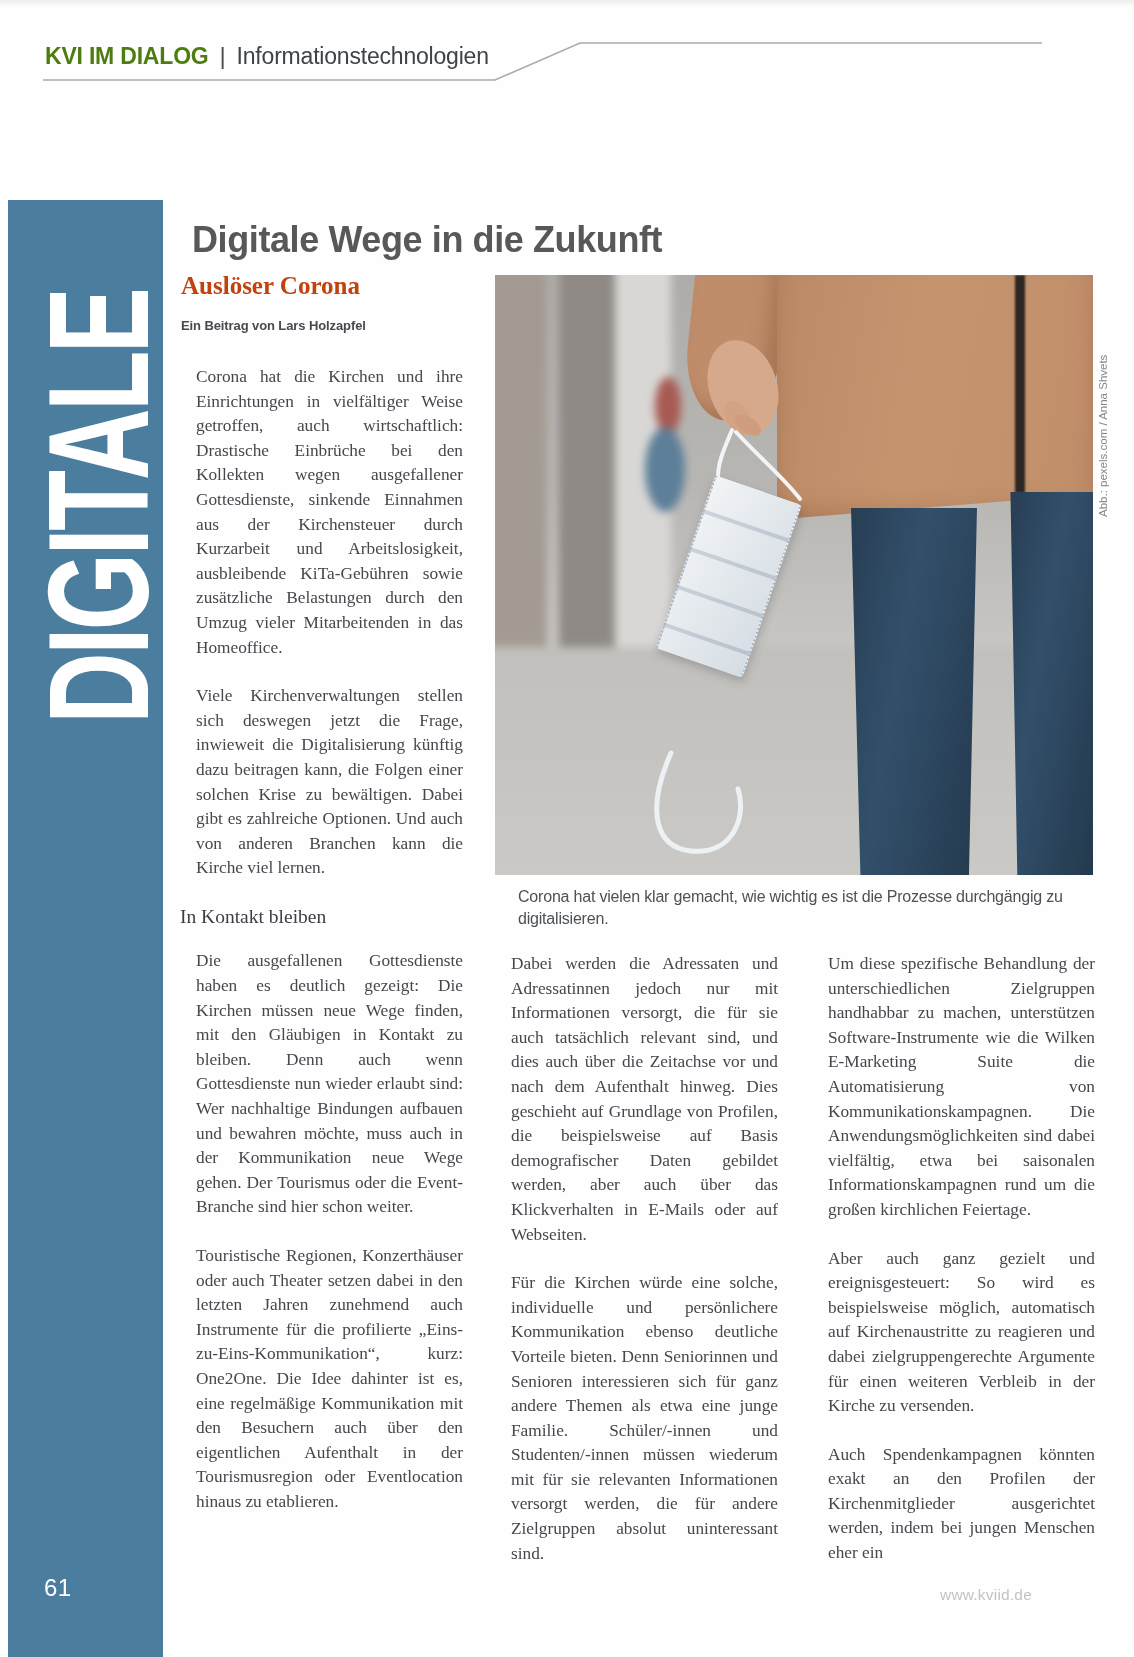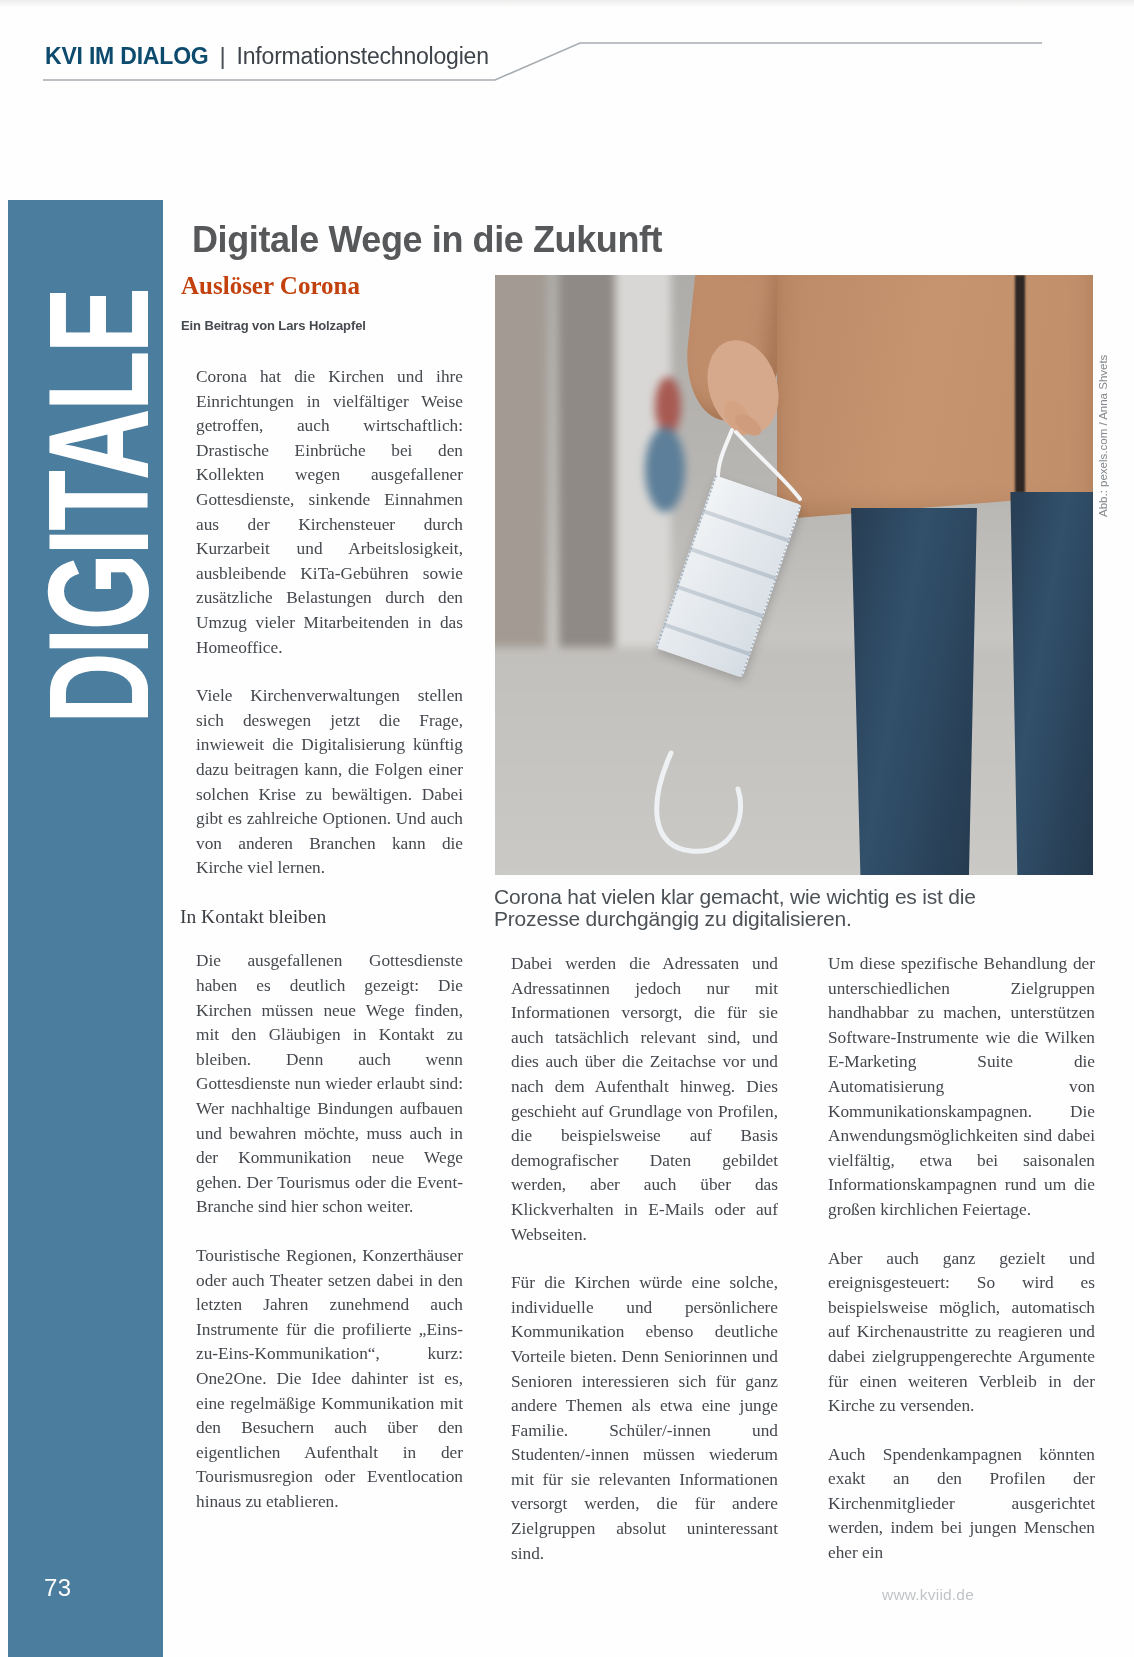--- a/index.html
+++ b/index.html
@@ -6,21 +6,21 @@
   body{
     width:1134px;height:1657px;position:relative;background:#ffffff;
     font-family:"Liberation Sans",sans-serif;overflow:hidden;
   }
   .page{position:absolute;inset:0;background:#fefefe;}
   .scan-top{position:absolute;left:0;top:0;width:100%;height:7px;
     background:linear-gradient(#ededec,#fefefe);}
   
   .header{position:absolute;left:45px;top:42px;display:flex;align-items:baseline;
     font-size:23px;letter-spacing:-0.2px;}
-  .brand{font-weight:bold;color:#0c4a6e;}
+  .brand{font-weight:bold;color:#4d7c0f;}
   .hsep{color:#4a4f55;font-weight:300;margin:0 11px;font-size:24px;}
   .section{color:#3e4349;font-weight:400;}
   .header-line{position:absolute;left:43px;top:36px;}
   
   .sidebar{position:absolute;left:8px;top:200px;width:155px;height:1457px;
     background:#4b7d9e;}
   .digitale{position:absolute;left:8px;top:730px;width:530px;height:155px;
     transform:rotate(-90deg);transform-origin:0 0;
     line-height:155px;white-space:nowrap;overflow:visible;}
   .digitale span{display:inline-block;transform:scaleX(0.70);transform-origin:0 50%;
@@ -75,26 +75,26 @@
     clip-path:polygon(4% 0,100% 0,100% 100%,12% 100%);}
   .mask{left:220px;top:200px;width:88px;height:183px;transform:rotate(19deg);
     transform-origin:0 0;border-radius:4px;
     background:linear-gradient(105deg,#f2f4f6,#e2e7ec 55%,#d5dde4),
       repeating-linear-gradient(to bottom,rgba(255,255,255,0) 0 36px,rgba(140,155,170,.32) 36px 40px);
     background-blend-mode:multiply;
     border-left:2px dotted #aab5c0;border-right:2px dotted #aab5c0;
     box-shadow:2px 4px 8px rgba(60,60,60,.25);}
   .photo svg.overlay{position:absolute;left:0;top:0;}
   
-  .caption{position:absolute;left:494px;top:886px;width:556px;
-    font-size:21px;line-height:22px;color:#4c5156;letter-spacing:-0.2px;}
+  .caption{position:absolute;left:518px;top:886px;width:556px;
+    font-size:16px;line-height:22px;color:#4c5156;letter-spacing:-0.2px;}
   .credit{position:absolute;left:1097px;top:517px;width:244px;height:16px;
     transform:rotate(-90deg);transform-origin:0 0;
     font-size:11.5px;color:#84888c;white-space:nowrap;}
-  .site{position:absolute;left:882px;top:1586px;width:150px;
+  .site{position:absolute;left:882px;top:1586px;width:150px;text-align:right;
     font-size:15.5px;color:#c1c4c6;letter-spacing:0.2px;}
 </style>
 </head>
 <body>
 
 <div class="page">
   <div class="scan-top"></div>
 
   <div class="header">
     <span class="brand">KVI IM DIALOG</span>
@@ -102,21 +102,21 @@
     <span class="section">Informationstechnologien</span>
   </div>
   <svg class="header-line" width="1005" height="50" viewBox="0 0 1005 50">
     <polyline points="0,44 452,44 537,7 999,7" fill="none" stroke="#a7acb1" stroke-width="1.6"></polyline>
   </svg>
 
   <div class="sidebar"></div>
   <div class="digitale">
     <span>DIGITALE</span>
   </div>
-  <div class="pagenum">73</div>
+  <div class="pagenum">61</div>
 
   <h1 class="title" style="margin:12px">Digitale Wege in die Zukunft</h1>
   <h2 class="subtitle" style="margin:0">Auslöser Corona</h2>
   <div class="byline">Ein Beitrag von Lars Holzapfel</div>
 
   <section class="col col1">
     <p lang="de">Corona hat die Kirchen und ihre Einrichtungen in vielfältiger Weise getroffen, auch wirtschaftlich: Drastische Einbrüche bei den Kollekten wegen ausgefallener Gottesdienste, sinkende Einnahmen aus der Kirchensteuer durch Kurzarbeit und Arbeitslosigkeit, ausbleibende KiTa-Gebühren sowie zusätzliche Belastungen durch den Umzug vieler Mitarbeitenden in das Homeoffice.</p>
     <p lang="de">Viele Kirchenverwaltungen stellen sich deswegen jetzt die Frage, inwieweit die Digitalisierung künftig dazu beitragen kann, die Folgen einer solchen Krise zu bewältigen. Dabei gibt es zahlreiche Optionen. Und auch von anderen Branchen kann die Kirche viel lernen.</p>
     <h3 class="subhead">In Kontakt bleiben</h3>
     <p lang="de">Die ausgefallenen Gottesdienste haben es deutlich gezeigt: Die Kirchen müssen neue Wege finden, mit den Gläubigen in Kontakt zu bleiben. Denn auch wenn Gottesdienste nun wieder erlaubt sind: Wer nachhaltige Bindungen aufbauen und bewahren möchte, muss auch in der Kommunikation neue Wege gehen. Der Tourismus oder die Event-Branche sind hier schon weiter.</p>

